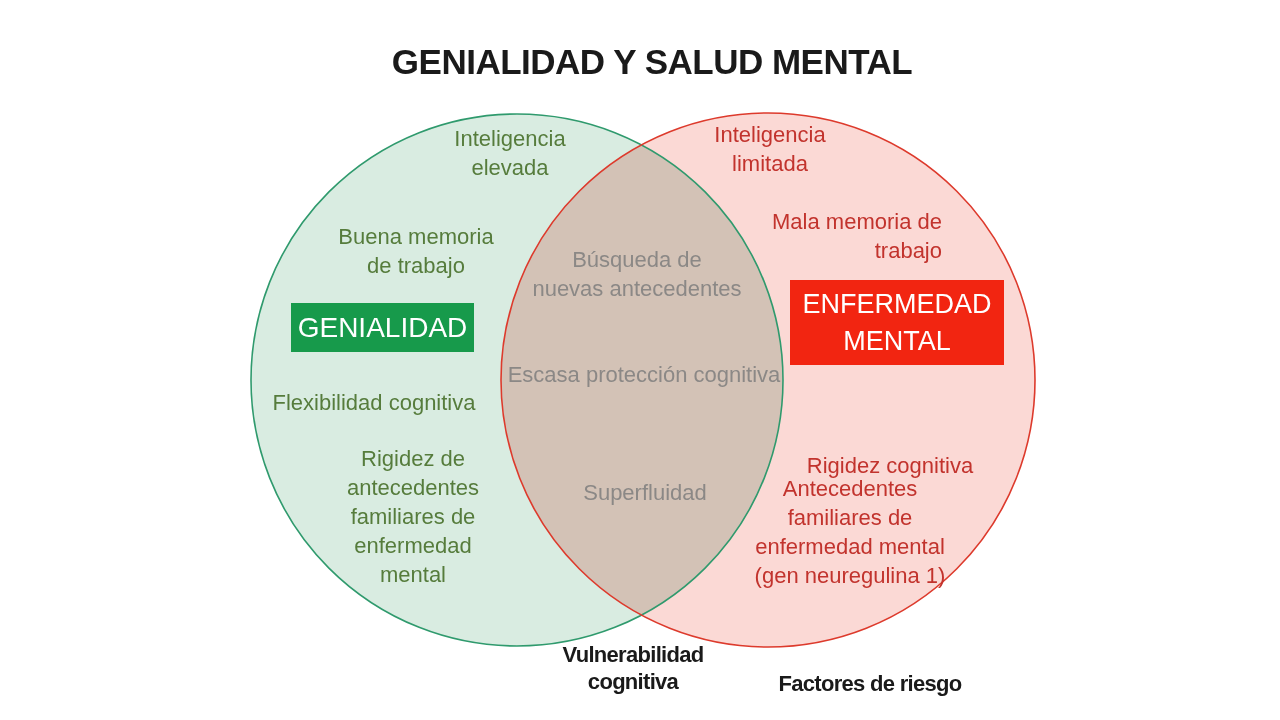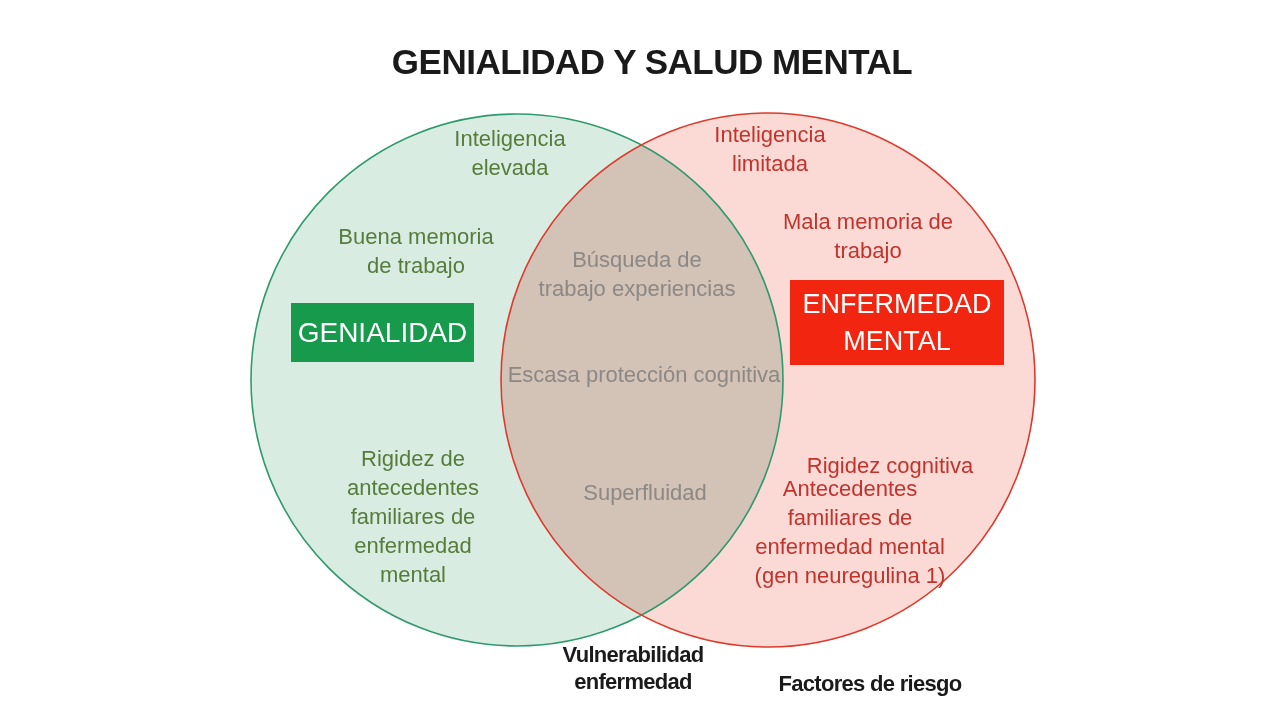--- a/index.html
+++ b/index.html
@@ -48,21 +48,21 @@
     position: absolute;
     display: flex;
     align-items: center;
     justify-content: center;
     text-align: center;
     white-space: pre-line;
     color: #ffffff;
   }
   .genius-box {
     left: 291px; top: 303px;
-    width: 183px; height: 59px;
+    width: 183px; height: 49px;
     font-size: 28px;
     line-height: 32px;
     background: var(--genius-box, #179a4b);
   }
   .illness-box {
     left: 790px; top: 280px;
     width: 214px; height: 85px;
     font-size: 27px;
     line-height: 37px;
     background: var(--illness-box, #f22511);
@@ -91,40 +91,41 @@
     <path d="M 641.4 144.9 A 266 266 0 0 1 641.4 615.1 A 267 267 0 0 1 641.4 144.9 Z" fill="#d3c2b6"></path>
     <circle cx="517" cy="380" r="266" fill="none" stroke-width="1.6" stroke="#2f9a6d"></circle>
     <circle cx="768" cy="380" r="267" fill="none" stroke-width="1.6" stroke="#dd3a2c"></circle>
   </svg>
 
   <div class="txt green-text" style="left:400px; top:124px; width:220px;">Inteligencia
 elevada</div>
   <div class="txt green-text" style="left:306px; top:222px; width:220px;">Buena memoria
 de trabajo</div>
   <div class="label-box genius-box">GENIALIDAD</div>
+  <div class="txt green-text" style="left:254px; top:388px; width:240px;">Flexibilidad cognitiva</div>
   <div class="txt green-text" style="left:303px; top:444px; width:220px;">Rigidez de
 antecedentes
 familiares de
 enfermedad
 mental</div>
 
   <div class="txt gray-text" style="left:527px; top:245px; width:220px;">Búsqueda de
-trabajo experiencias</div>
+nuevas antecedentes</div>
   <div class="txt gray-text" style="left:494px; top:360px; width:300px;">Escasa protección cognitiva</div>
   <div class="txt gray-text" style="left:545px; top:478px; width:200px;">Superfluidad</div>
 
   <div class="txt red-text" style="left:670px; top:120px; width:200px;">Inteligencia
 limitada</div>
-  <div class="txt red-text" style="left:758px; top:207px; width:220px;">Mala memoria de
+  <div class="txt red-text" style="left:722px; top:207px; width:220px;text-align:right;">Mala memoria de
 trabajo</div>
   <div class="label-box illness-box">ENFERMEDAD
 MENTAL</div>
   <div class="txt red-text" style="left:780px; top:413px; width:220px;margin-top:38px;">Rigidez cognitiva</div>
   <div class="txt red-text" style="left:725px; top:474px; width:250px;">Antecedentes
 familiares de
 enfermedad mental
 (gen neuregulina 1)</div>
 
   <div class="caption" style="left:523px; top:641px; width:220px;">Vulnerabilidad
-enfermedad</div>
+cognitiva</div>
   <div class="caption" style="left:730px; top:670px; width:280px;">Factores de riesgo</div>
 
 </div>
 
 </body></html>

